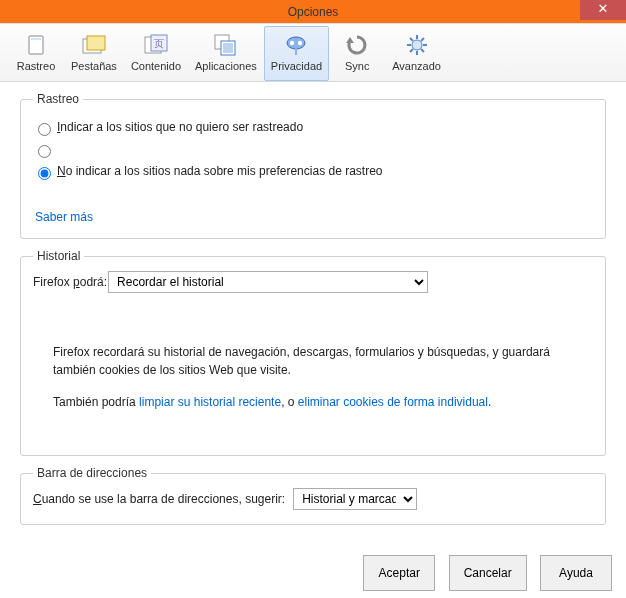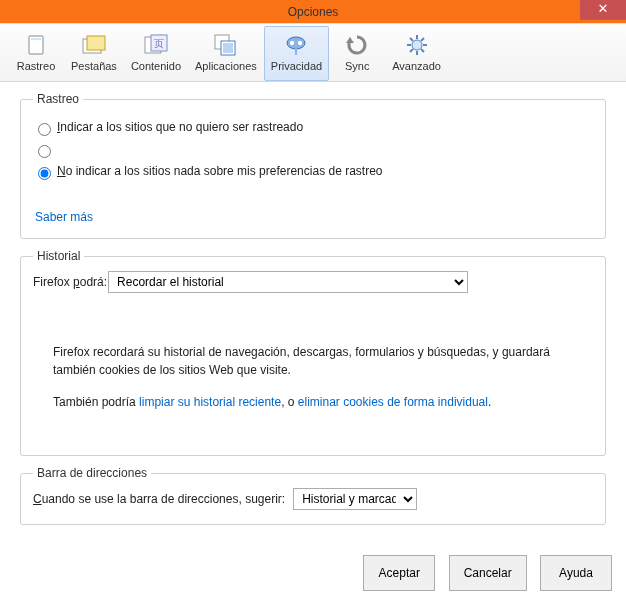--- a/index.html
+++ b/index.html
@@ -104,21 +104,21 @@
     margin-bottom: 4px;
   }
   select {
     font-family: inherit;
     font-size: 12px;
     height: 22px;
     border: 1px solid #adadad;
     background: #fff;
     padding: 1px 4px;
   }
-  .hist-select { width: 360px; }
+  .hist-select { width: 320px; }
   .hist-text { margin: 50px 20px 14px 20px; line-height: 1.5; }
   .hist-text2 { margin: 0 20px 30px 20px; line-height: 1.5; }
   .addr-row {
     display: flex;
     align-items: center;
     gap: 8px;
   }
   .addr-select { width: 124px; }
   .button-bar {
     padding: 10px 14px 10px 14px;

